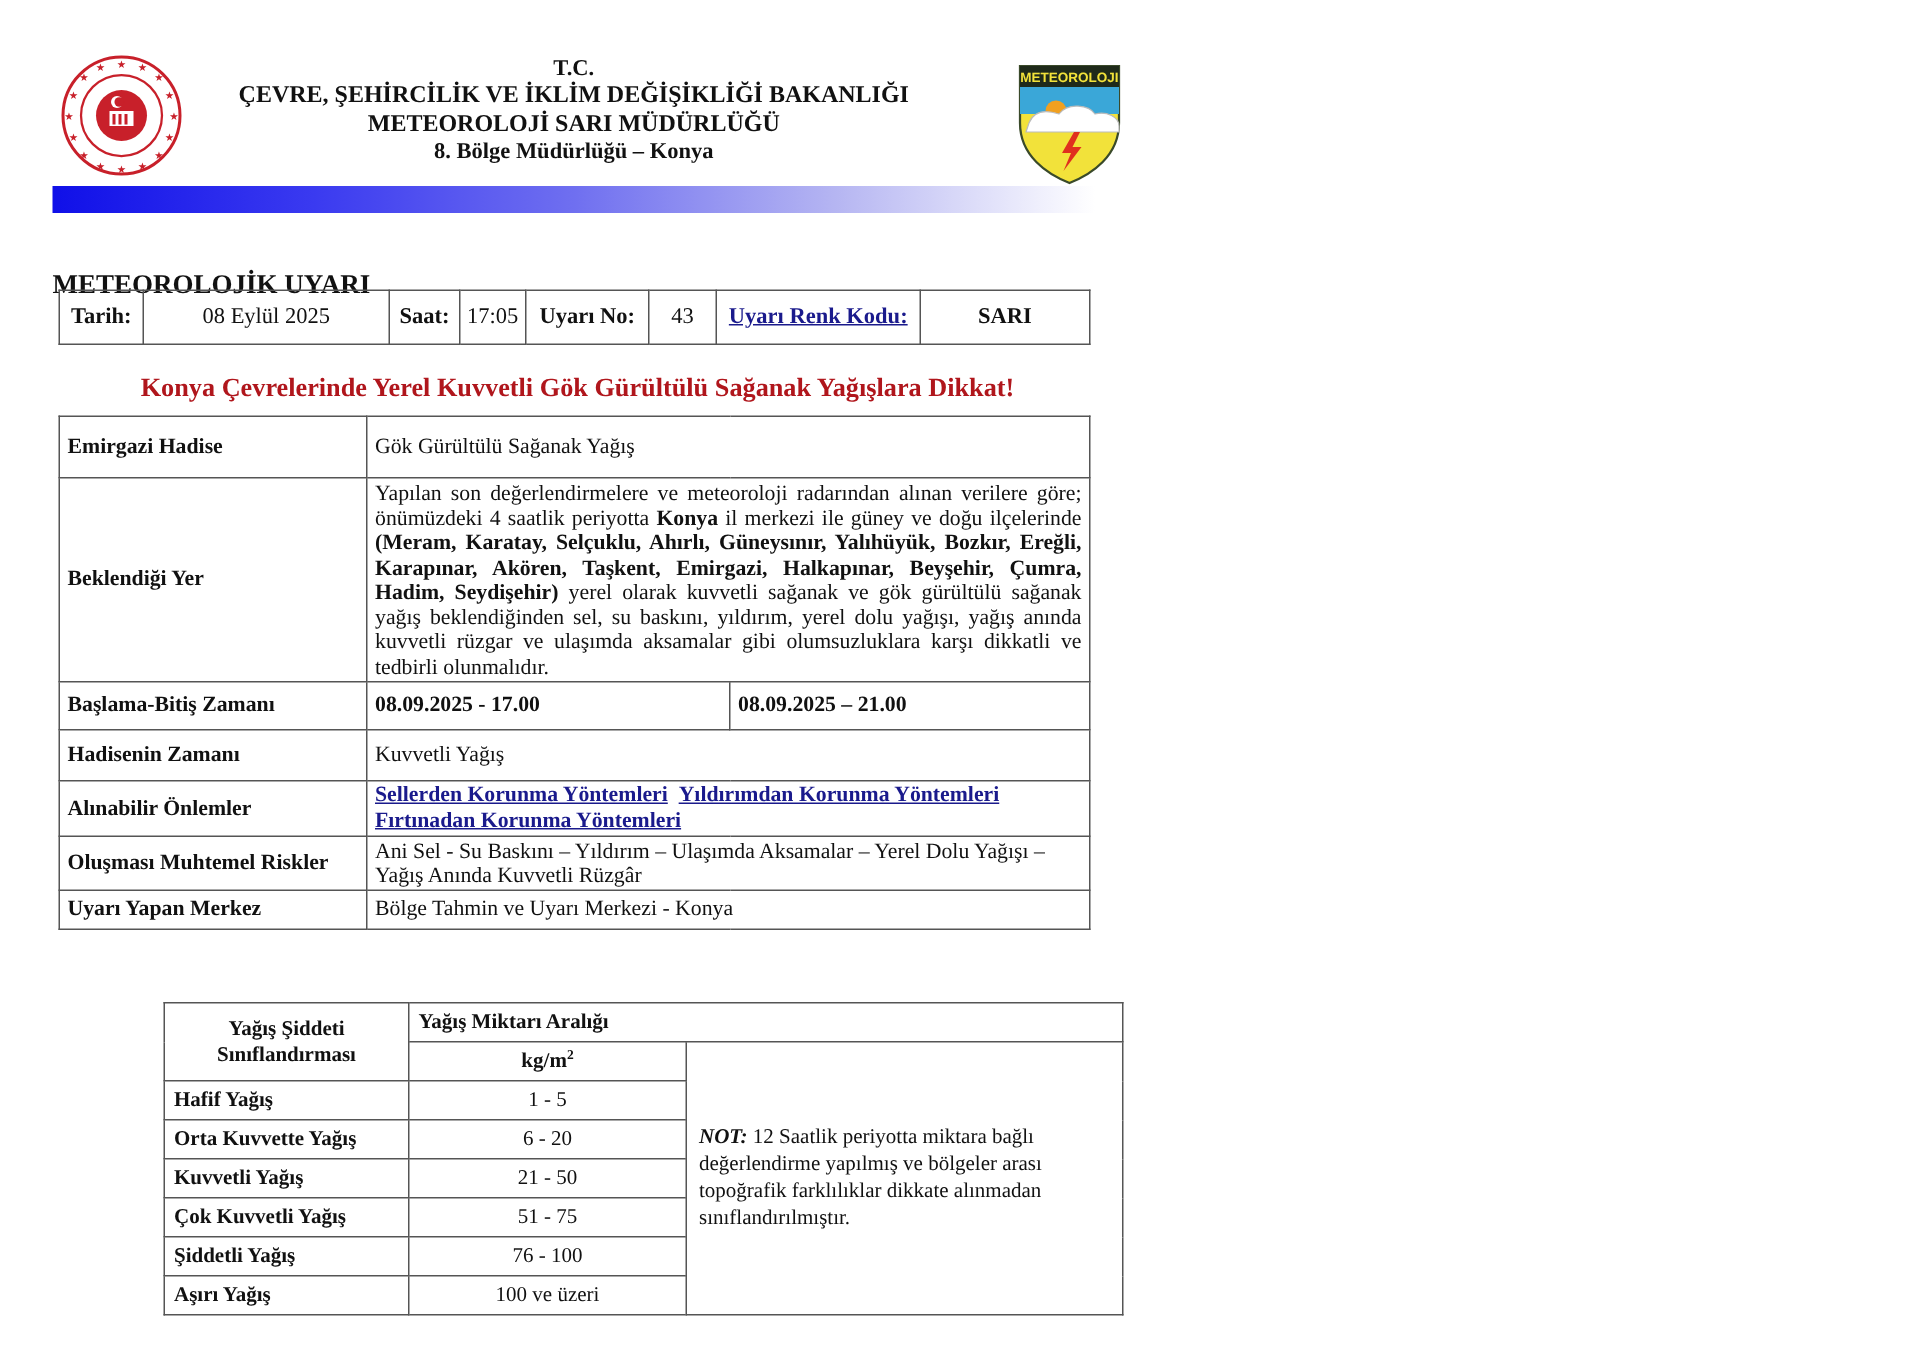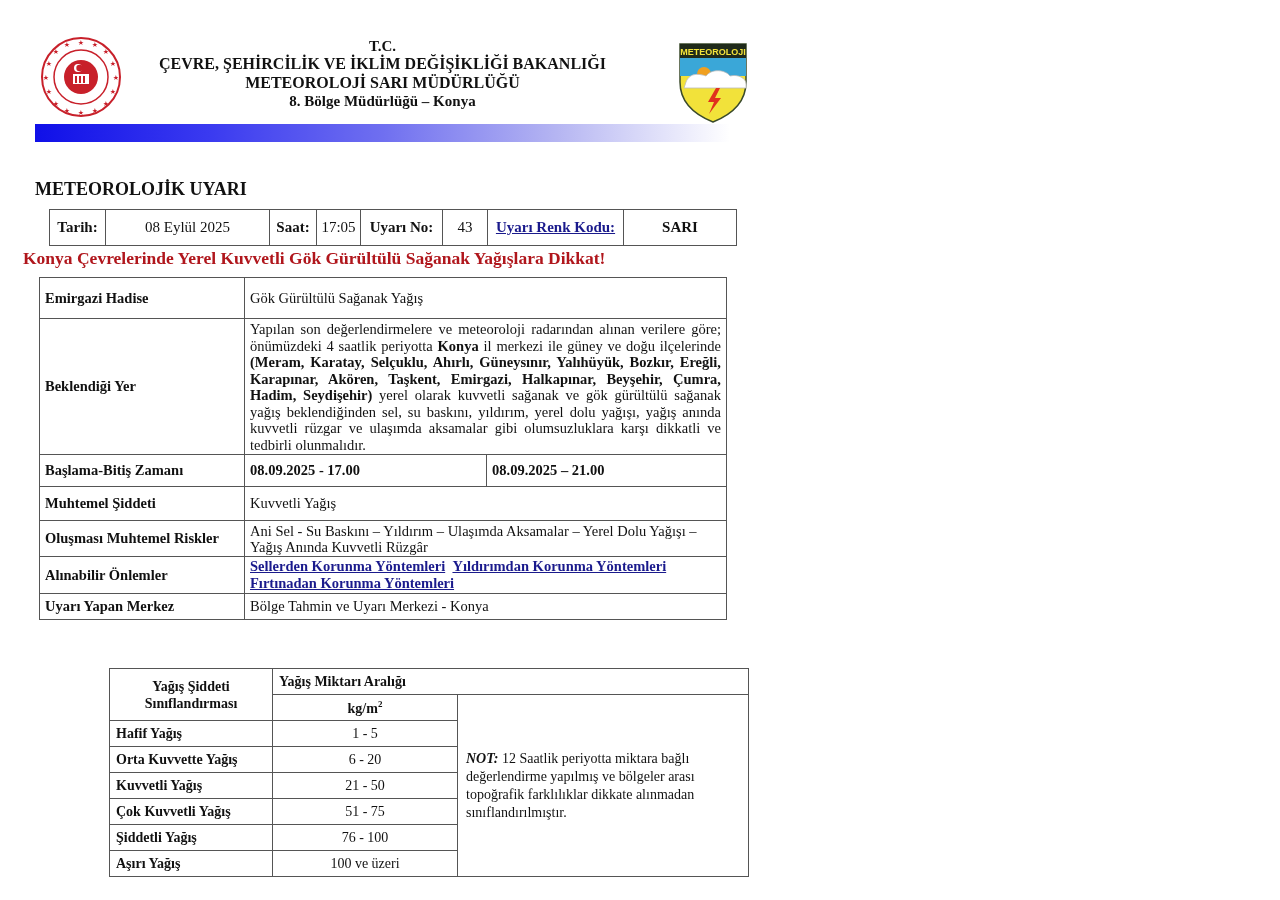--- a/index.html
+++ b/index.html
@@ -20,29 +20,29 @@
     #band {
       left: 35px; top: 124px; width: 695px; height: 18px;
       background: linear-gradient(to right, #1010e8 0%, #3a3af0 25%, #6f6ff0 50%, #b5b5f2 75%, #ffffff 100%);
     }
 
     
     #doc-title { left: 35px; top: 179px; width: 695px; text-align: left; font-weight: bold; font-size: 18px; }
 
     
     table { border-collapse: collapse; }
-    #info-table { left: 49px; top: 193px; width: 688px; height: 37px; margin-top: 16px; }
+    #info-table { left: 39px; top: 193px; width: 688px; height: 37px; }
     #info-table td {
       border: 1px solid #555; font-size: 15px; text-align: center; padding: 0 4px; height: 35px;
     }
     .b { font-weight: bold; }
     a.link, .link { color: #1a1a8c; text-decoration: underline; }
 
     
-    #headline { left: 23px; top: 248px; width: 700px; font-weight: bold; font-size: 17.5px; color: #b0161c; }
+    #headline { left: 35px; top: 248px; width: 700px; text-align: center; font-weight: bold; font-size: 17.5px; color: #b0161c; }
 
     
     #main-table { left: 39px; top: 277px; width: 688px; }
     #main-table td { border: 1px solid #555; font-size: 14.5px; vertical-align: middle; padding: 0 5px; }
     #main-table td.lbl { width: 194px; font-weight: bold; }
     .justify { text-align: justify; line-height: 16.5px; font-size: 13.5px; padding-top: 2px !important; padding-bottom: 1px !important; }
     .red { color: #b0161c; }
     .mono-link { font-family: "Liberation Sans", "DejaVu Sans", sans-serif; font-weight: bold; font-size: 14px; color: #1a1a8c; text-decoration: underline; }
 
     
@@ -139,35 +139,35 @@
     <td colspan="2" class="justify">
       <span>Yapılan son değerlendirmelere ve meteoroloji radarından alınan verilere göre; önümüzdeki 4 saatlik periyotta </span><b>Konya</b><span> il merkezi ile güney ve doğu ilçelerinde </span><b>(Meram, Karatay, Selçuklu, Ahırlı, Güneysınır, Yalıhüyük, Bozkır, Ereğli, Karapınar, Akören, Taşkent, Emirgazi, Halkapınar, Beyşehir, Çumra, Hadim, Seydişehir)</b><span> yerel olarak kuvvetli sağanak ve gök gürültülü sağanak yağış beklendiğinden sel, su baskını,  yıldırım, yerel dolu yağışı, yağış anında kuvvetli rüzgar ve ulaşımda aksamalar gibi olumsuzluklara karşı dikkatli ve tedbirli olunmalıdır.</span>
     </td>
   </tr>
   <tr style="height:32px">
     <td class="lbl">Başlama-Bitiş Zamanı</td>
     <td class="b" style="width:231px">08.09.2025 - 17.00</td>
     <td class="b">08.09.2025 – 21.00</td>
   </tr>
   <tr style="height:34px">
-    <td class="lbl">Muhtemel Şiddeti</td>
+    <td class="lbl">Hadisenin Zamanı</td>
     <td colspan="2">Kuvvetli Yağış</td>
-  </tr>
-  <tr style="height:36px">
-    <td class="lbl">Oluşması Muhtemel Riskler</td>
-    <td colspan="2" style="line-height:16px;">Ani Sel - Su Baskını – Yıldırım – Ulaşımda Aksamalar – Yerel Dolu Yağışı – Yağış Anında Kuvvetli Rüzgâr</td>
   </tr>
   <tr style="height:37px">
     <td class="lbl">Alınabilir Önlemler</td>
     <td colspan="2" style="line-height:17px;">
       <span class="link b">Sellerden Korunma Yöntemleri</span>&nbsp;
       <span class="link b">Yıldırımdan Korunma Yöntemleri</span><br>
       <span class="link b">Fırtınadan Korunma Yöntemleri</span>
     </td>
   </tr>
+  <tr style="height:36px">
+    <td class="lbl">Oluşması Muhtemel Riskler</td>
+    <td colspan="2" style="line-height:16px;">Ani Sel - Su Baskını – Yıldırım – Ulaşımda Aksamalar – Yerel Dolu Yağışı – Yağış Anında Kuvvetli Rüzgâr</td>
+  </tr>
   <tr style="height:26px">
     <td class="lbl">Uyarı Yapan Merkez</td>
     <td colspan="2">Bölge Tahmin ve Uyarı Merkezi - Konya</td>
   </tr>
 </tbody>
   </table>
 
 <table class="abs" id="precip-table">
   <tbody>
       <tr>

